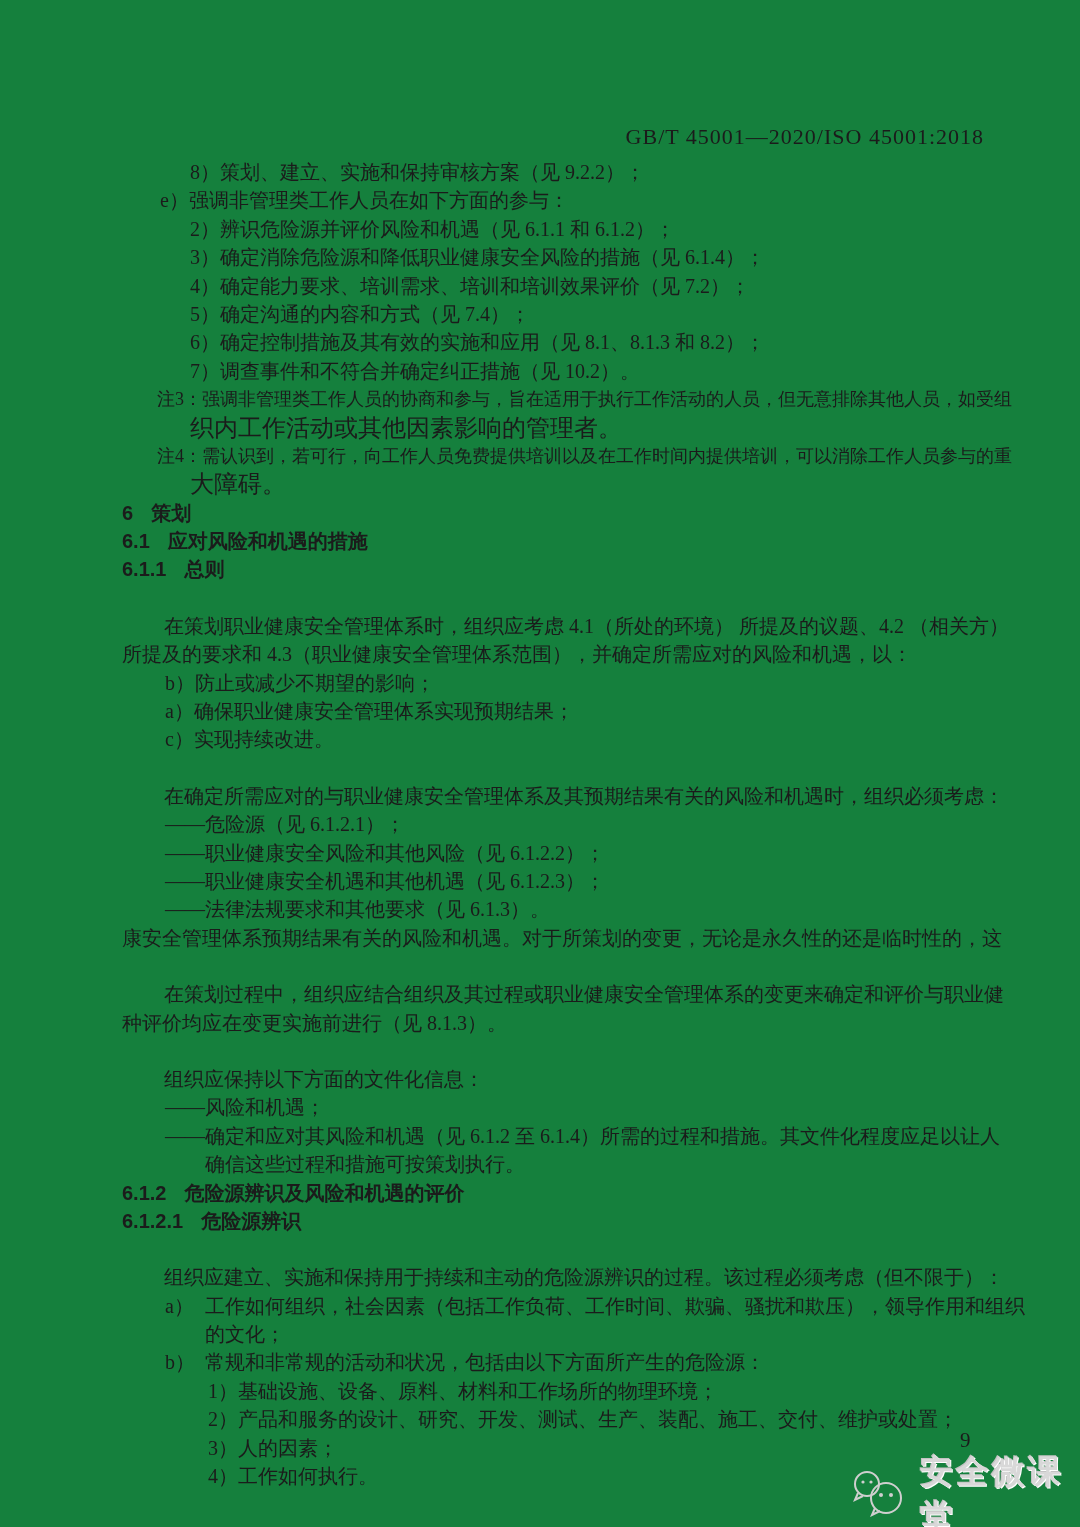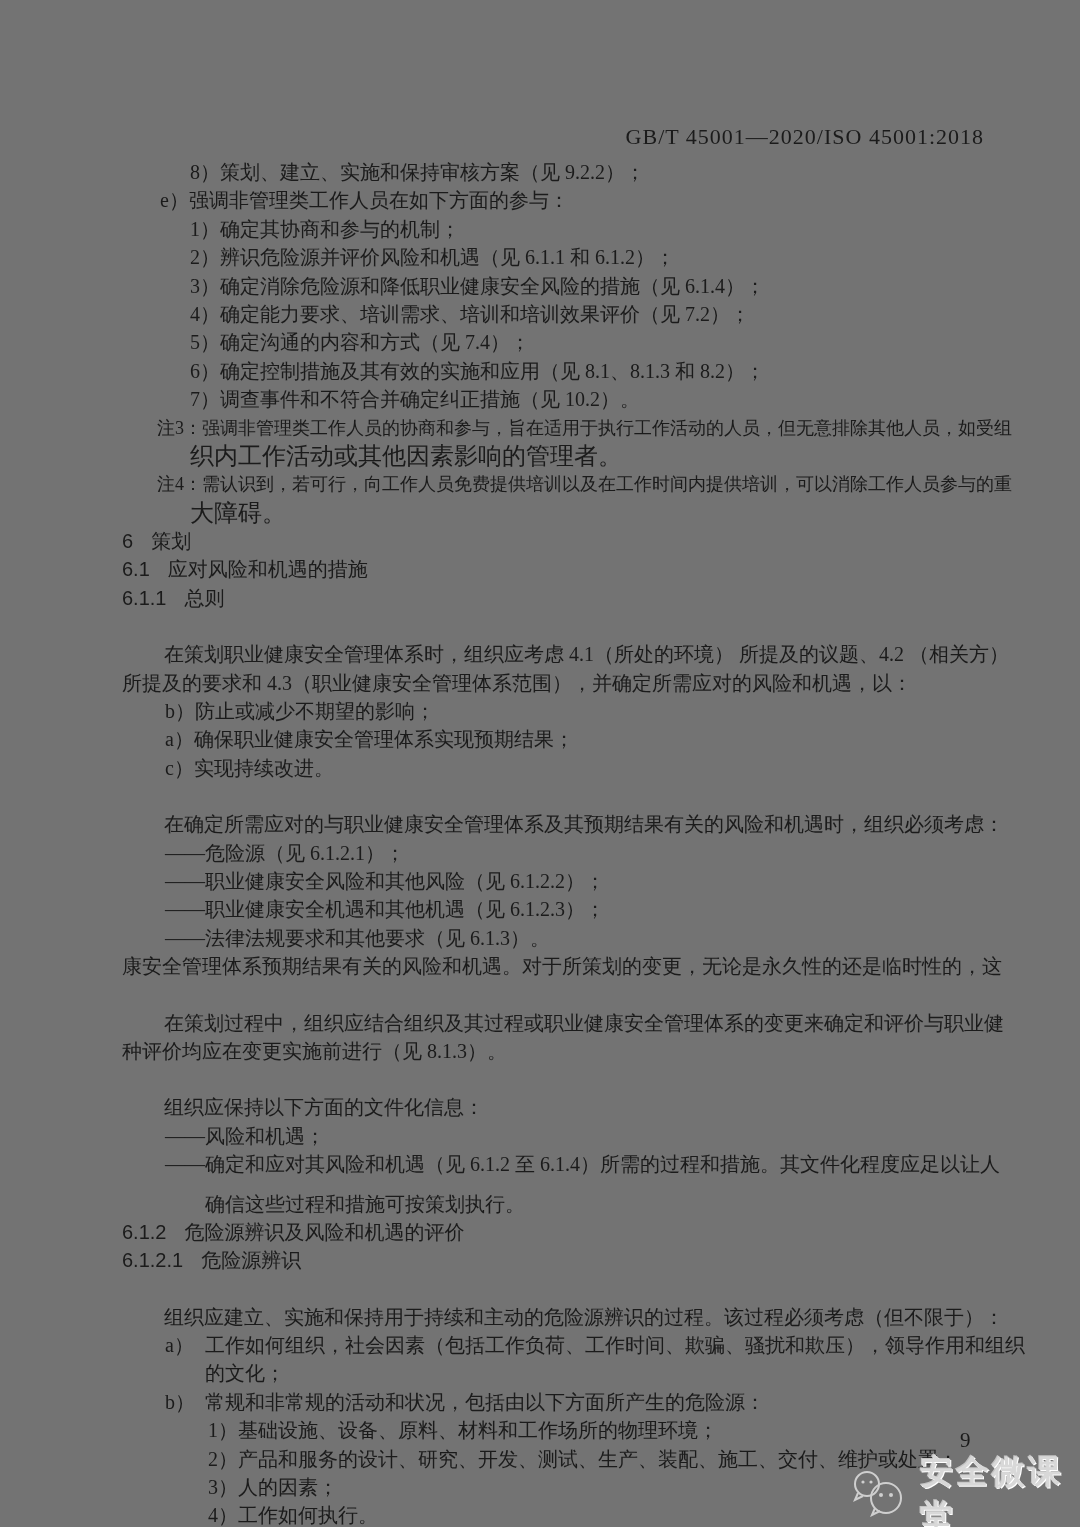--- a/index.html
+++ b/index.html
@@ -1,19 +1,19 @@
 <!DOCTYPE html>
 <html><head>
 <meta charset="utf-8">
 <style>
   html,body{margin:0;padding:0;background:#ffffff;}
   .page{
     position:relative;
     width:1080px;height:1527px;
-    background:#737373;
+    background:#15803d;
     overflow:hidden;
     color:#1b1b1b;
     font-family:"Liberation Serif","DejaVu Serif",serif;
   }
   .header{
     position:absolute;top:124px;right:96px;
     font-size:22px;letter-spacing:1px;
     font-family:"Liberation Serif","DejaVu Serif",serif;
   }
   .body{
@@ -22,28 +22,28 @@
   }
   .ln{white-space:nowrap;height:28.4px;}
   
   .ind-e   {padding-left:38px;}   
   .ind-num {padding-left:68px;}   
   .note    {font-size:18px;padding-left:35px;}  
   .note-cont{font-size:24px;padding-left:68px;} 
   .para1   {padding-left:42px;margin-top:28px;}   
   .para    {padding-left:0;}
   .ind-abc {padding-left:43px;}   
-  .dash-cont{padding-left:83px;margin-top:11px;}  
+  .dash-cont{padding-left:83px;}  
   .hz-item {padding-left:43px;}   
   .hz-item .hz-label{display:inline-block;width:40px;}
   .hz-cont {padding-left:83px;}   
   .sub2    {padding-left:86px;}   
   .heading{
     font-family:"Liberation Sans","DejaVu Sans",sans-serif;
-    font-weight:normal;font-size:20px;
+    font-weight:bold;font-size:20px;
   }
   .heading .hnum{display:inline-block;margin-right:18px;}
   .page-number{
     position:absolute;left:960px;top:1428px;
     font-size:21px;
   }
   .watermark{
     position:absolute;left:850px;top:1450px;
     display:flex;align-items:center;gap:8px;
     color:#cfcfcf;
@@ -60,21 +60,20 @@
 <body>
 
 <div class="page">
 
   <div class="header">GB/T 45001—2020/ISO 45001:2018</div>
 
   <div class="body">
 
     <div class="ln ind-num">8）策划、建立、实施和保持审核方案（见 9.2.2）；</div>
     <div class="ln ind-e">e）强调非管理类工作人员在如下方面的参与：</div>
-    <div class="ln ind-num">1）确定其协商和参与的机制；</div>
     <div class="ln ind-num">2）辨识危险源并评价风险和机遇（见 6.1.1 和 6.1.2）；</div>
     <div class="ln ind-num">3）确定消除危险源和降低职业健康安全风险的措施（见 6.1.4）；</div>
     <div class="ln ind-num">4）确定能力要求、培训需求、培训和培训效果评价（见 7.2）；</div>
     <div class="ln ind-num">5）确定沟通的内容和方式（见 7.4）；</div>
     <div class="ln ind-num">6）确定控制措施及其有效的实施和应用（见 8.1、8.1.3 和 8.2）；</div>
     <div class="ln ind-num">7）调查事件和不符合并确定纠正措施（见 10.2）。</div>
 
     <div class="ln note">注3：强调非管理类工作人员的协商和参与，旨在适用于执行工作活动的人员，但无意排除其他人员，如受组</div>
     <div class="ln note-cont">织内工作活动或其他因素影响的管理者。</div>
     <div class="ln note">注4：需认识到，若可行，向工作人员免费提供培训以及在工作时间内提供培训，可以消除工作人员参与的重</div>

